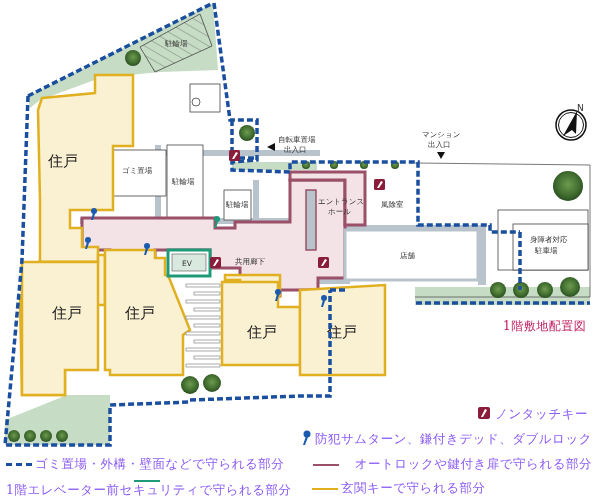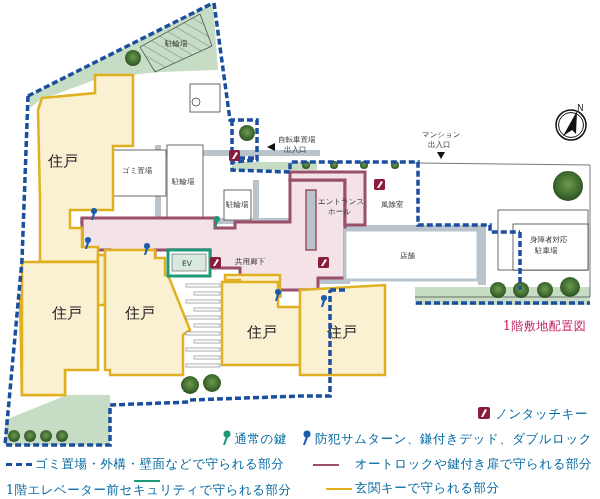--- a/index.html
+++ b/index.html
@@ -3,21 +3,21 @@
 <meta charset="utf-8">
 <style>
   html, body { margin:0; padding:0; background:#ffffff; }
   body { width:600px; height:499px; position:relative; overflow:hidden;
          font-family:"DejaVu Serif", "Liberation Serif", serif; color:#222; }
   #plan { position:absolute; left:0; top:0; width:600px; height:499px; }
   .lbl { font-family:"DejaVu Sans", "Liberation Sans", sans-serif; fill:#333; }
   .lbl-unit { font-family:"DejaVu Serif", "Liberation Serif", serif; font-size:15px; fill:#222; }
   .lbl-sm { font-size:7.5px; }
   .legend-row { position:absolute; display:flex; align-items:center; white-space:nowrap;
-                font-size:12.5px; color:#0369a1; letter-spacing:0.5px; }
+                font-size:12.5px; color:#8b5cf6; letter-spacing:0.5px; }
   .legend-row .item { display:flex; align-items:center; margin-left:14px; }
   .legend-row .item:first-child { margin-left:0; }
   .line-sample { display:inline-block; width:26px; height:0; margin-right:3px; }
   .title-label { position:absolute; left:503px; top:318px; font-size:12px; color:#be185d; letter-spacing:0.5px; }
   .ico { display:inline-block; margin-right:4px; vertical-align:middle; }
 </style>
 </head>
 <body>
 
 <svg id="plan" viewBox="0 0 600 499" xmlns="http://www.w3.org/2000/svg">
@@ -234,29 +234,20 @@
         <path d="M4,11 L8,3 L10,4 L6,11 Z" fill="#fff"></path>
       </svg>
   </span>
   <span>ノンタッチキー</span>
 </div>
 
 <div class="legend-row" style="right:8px; top:430px;">
   <span class="item">
     <span class="ico">
       <svg width="10" height="16">
-          <circle cx="6" cy="4" r="3.5" fill="#1e9a78"></circle>
-          <path d="M5,6 L2,15 L4,15 L7,7 Z" fill="#1e9a78"></path>
-        </svg>
-    </span>
-    <span>通常の鍵</span>
-  </span>
-  <span class="item">
-    <span class="ico">
-      <svg width="10" height="16">
           <circle cx="6" cy="4" r="3.5" fill="#1a5bb0"></circle>
           <path d="M5,6 L2,15 L4,15 L7,7 Z" fill="#1a5bb0"></path>
         </svg>
     </span>
     <span>防犯サムターン、鎌付きデッド、ダブルロック</span>
   </span>
 </div>
 
 <div class="legend-row" style="left:6px; top:456px;">
   <span class="line-sample" style="border-top:3px dashed #1a4fa0;"></span>
@@ -264,16 +255,16 @@
 </div>
 <div class="legend-row" style="right:8px; top:456px;gap:13px;">
   <span class="line-sample" style="border-top:2.5px solid #9a5068;"></span>
   <span>オートロックや鍵付き扉で守られる部分</span>
 </div>
 
 <div class="legend-row" style="left:6px; top:480px;flex-direction:column;">
   <span class="line-sample" style="border-top:2.5px solid #1e9a78;"></span>
   <span>1階エレベーター前セキュリティで守られる部分</span>
 </div>
-<div class="legend-row" style="left:306px; top:480px;padding-left:20px;">
+<div class="legend-row" style="left:292px; top:480px;padding-left:20px;">
   <span class="line-sample" style="border-top:2.5px solid #e0b020;"></span>
   <span>玄関キーで守られる部分</span>
 </div>
 
 </body></html>

